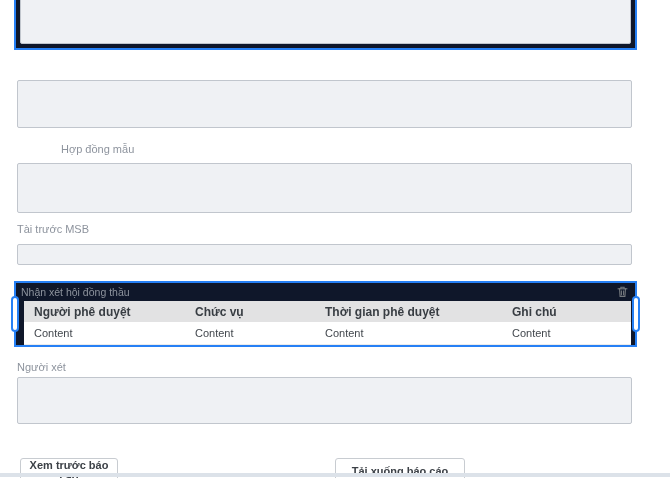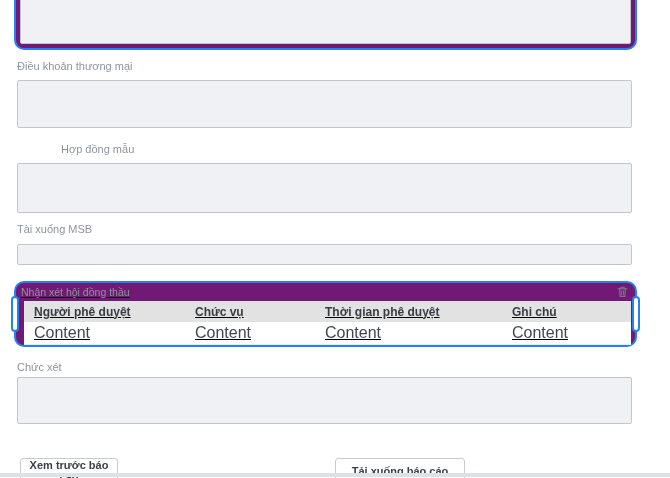--- a/index.html
+++ b/index.html
@@ -3,42 +3,42 @@
 <meta charset="utf-8">
 <style>
   html,body { margin:0; padding:0; background:#fff; }
   .canvas {
     position:relative; width:670px; height:478px; background:#ffffff;
     overflow:hidden; font-family:"Liberation Sans","DejaVu Sans",sans-serif;
   }
   
   .sel-wrap {
     position:absolute; box-sizing:border-box;
-    border:2px solid #2680f5; border-radius:10px; background:#701a75;text-decoration:underline;
+    border:2px solid #2680f5; border-radius:0; background:#0f172a;
   }
   
   .gbox {
     background:#eff1f4; border:1px solid #c1c6cd; border-radius:2px;
     box-sizing:border-box; resize:none; outline:none; padding:3px 5px;
     font-family:"Liberation Sans","DejaVu Sans",sans-serif; font-size:12px; color:#3f4449;
   }
   .field-label {
     position:absolute; left:17px; font-size:11px; line-height:13px; color:#8d939d;
   }
   textarea.std, input.std { position:absolute; left:17px; width:615px; }
 
   
   .widget-inner { position:relative; width:100%; height:100%; padding:3px 5px; box-sizing:border-box; }
   .widget-label { font-size:10.5px; line-height:12px; color:#8d939d; }
   .trash-btn { position:absolute; top:1px; right:5px; width:15px; height:15px;
     display:flex; align-items:center; justify-content:center; cursor:pointer; background:transparent; border:none; padding:0; }
   .ctable { border-collapse:collapse; table-layout:fixed; width:607px; margin:3px 0 8px 3px; }
   .ctable th { background:#e2e2e3; font-size:12px; font-weight:bold; color:#383d43;
     text-align:left; height:21px; padding:0; vertical-align:middle; }
-  .ctable td { background:#ffffff; font-size:16px; color:#42474d; text-align:left;
+  .ctable td { background:#ffffff; font-size:11px; color:#42474d; text-align:left;
     height:22px; padding:0; vertical-align:middle; border-bottom:1px solid #ececec; }
   .ctable th:first-child, .ctable td:first-child { padding-left:10px; }
 
   .handle {
     position:absolute; width:8px; height:36px; background:#fff;
     border:2px solid #2680f5; border-radius:4px; box-sizing:border-box;
     top:50%; transform:translateY(-50%);
   }
   .handle.left  { left:-5px; }
   .handle.right { right:-5px; }
@@ -54,27 +54,26 @@
 </style>
 </head>
 <body>
 
 <div class="canvas">
 
   <div class="sel-wrap" style="left:14px; top:-36px; width:623px; height:86px;">
     <textarea class="gbox" style="width: calc(100% - 8px); height: calc(100% - 8px); margin: 4px; display: block;"></textarea>
   </div>
 
-  <div class="field-label" style="top:60px;">Điều khoản thương mại</div>
   <textarea class="gbox std" style="top: 80px; height: 48px;"></textarea>
 
   <div class="field-label" style="top:143px;margin-left:44px;">Hợp đồng mẫu</div>
   <textarea class="gbox std" style="top: 163px; height: 50px;"></textarea>
 
-  <div class="field-label" style="top:223px;">Tài xuống MSB</div>
+  <div class="field-label" style="top:223px;">Tài trước MSB</div>
   <input class="gbox std" style="top: 244px; height: 21px;" value="">
 
   <div class="sel-wrap" style="left:14px; top:281px; width:623px; height:66px;">
     <div class="widget-inner">
       <div class="widget-label">Nhận xét hội đồng thầu</div>
       <button class="trash-btn">
         <span style="display:flex;">
           <svg width="13" height="13" viewBox="0 0 24 24" fill="none" stroke="#75797e" stroke-width="2" stroke-linecap="square">
             <path d="M4 7h16"></path>
               <path d="M9 7V4h6v3"></path>
@@ -106,20 +105,20 @@
             <td>Content</td>
             <td>Content</td>
           </tr>
         </tbody>
       </table>
     </div>
     <div class="handle left"></div>
     <div class="handle right"></div>
   </div>
 
-  <div class="field-label" style="top:361px;">Chức xét</div>
+  <div class="field-label" style="top:361px;">Người xét</div>
   <textarea class="gbox std" style="top: 377px; height: 47px;"></textarea>
 
   <button class="action-btn" style="left:20px; width:98px;">Xem trước báo cáo</button>
   <button class="action-btn" style="left:335px; width:130px;">Tải xuống báo cáo</button>
 
   <div class="bottom-bar"></div>
 </div>
 
 </body></html>

